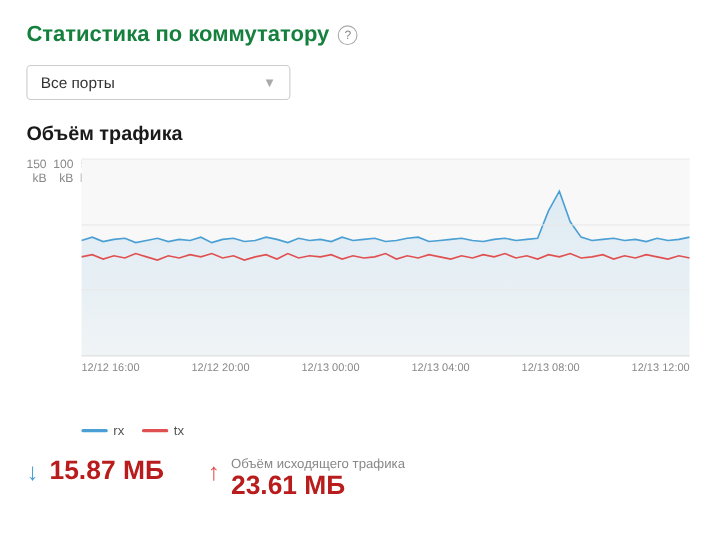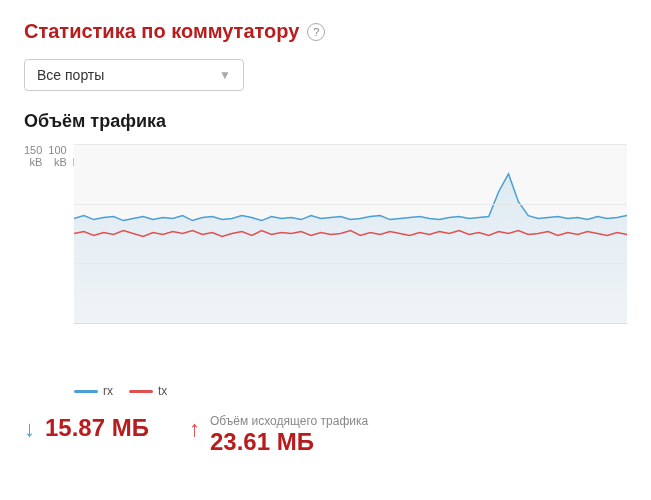--- a/index.html
+++ b/index.html
@@ -21,21 +21,21 @@
 
     .title-group {
       display: flex;
       align-items: center;
       gap: 8px;
     }
 
     .page-title {
       font-size: 20px;
       font-weight: 600;
-      color: #b91c1c;
+      color: #15803d;
     }
 
     .help-icon {
       width: 18px;
       height: 18px;
       border: 1.5px solid #aaa;
       border-radius: 50%;
       display: flex;
       align-items: center;
       justify-content: center;
@@ -105,21 +105,21 @@
 
     .port-select {
       display: flex;
       align-items: center;
       justify-content: space-between;
       border: 1px solid #ccc;
       border-radius: 4px;
       padding: 7px 12px;
       font-size: 14px;
       color: #333;
-      width: 220px;
+      width: 240px;
       cursor: pointer;
       background: #fff;
     }
 
     .section-title {
       font-size: 18px;
       font-weight: 700;
       color: #1a1a1a;
       margin-bottom: 12px;
     }
@@ -315,20 +315,28 @@
         <polyline fill="none" stroke="#4a9fd4" stroke-width="1.5" points="
             0,75 10,72 20,76 30,74 40,73 50,77 60,75 70,73 80,76 90,74 100,75 110,72 120,77 130,74 140,73 150,76 160,75 170,72 180,74 190,77 200,73 210,75 220,74 230,76 240,72 250,75 260,74 270,73 280,76 290,75 300,73 310,72 320,76 330,75 340,74 350,73 360,75 370,76 380,74 390,73 400,75 410,74 420,73 430,48 440,30 450,58 460,72 470,75 480,74 490,73 500,75 510,74 520,76 530,73 540,75 550,74 560,72
           "></polyline>
 
         <polyline fill="none" stroke="#e05050" stroke-width="1.5" points="
             0,90 10,88 20,92 30,89 40,91 50,87 60,90 70,93 80,89 90,91 100,88 110,90 120,87 130,91 140,89 150,93 160,90 170,88 180,92 190,87 200,91 210,89 220,90 230,88 240,92 250,89 260,91 270,90 280,87 290,92 300,89 310,91 320,88 330,90 340,92 350,89 360,91 370,88 380,90 390,87 400,91 410,89 420,92 430,88 440,90 450,87 460,91 470,90 480,88 490,92 500,89 510,91 520,88 530,90 540,92 550,89 560,91
           "></polyline>
       </svg>
     </div>
 
+    <div class="x-labels">
+      <span class="x-label">12/12 16:00</span>
+      <span class="x-label">12/12 20:00</span>
+      <span class="x-label">12/13 00:00</span>
+      <span class="x-label">12/13 04:00</span>
+      <span class="x-label">12/13 08:00</span>
+      <span class="x-label">12/13 12:00</span>
+    </div>
   </div>
 </div>
 
 <div class="legend">
   <div class="legend-item">
     <div class="legend-line" style="background:#4a9fd4;"></div>
     <span>rx</span>
   </div>
   <div class="legend-item">
     <div class="legend-line" style="background:#e05050;"></div>

